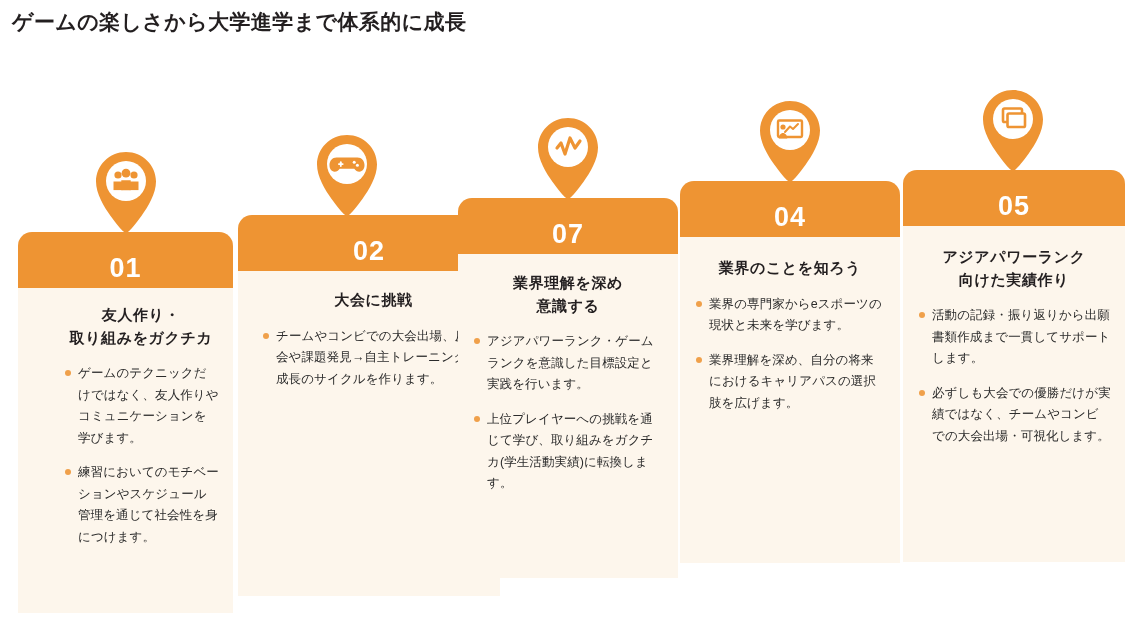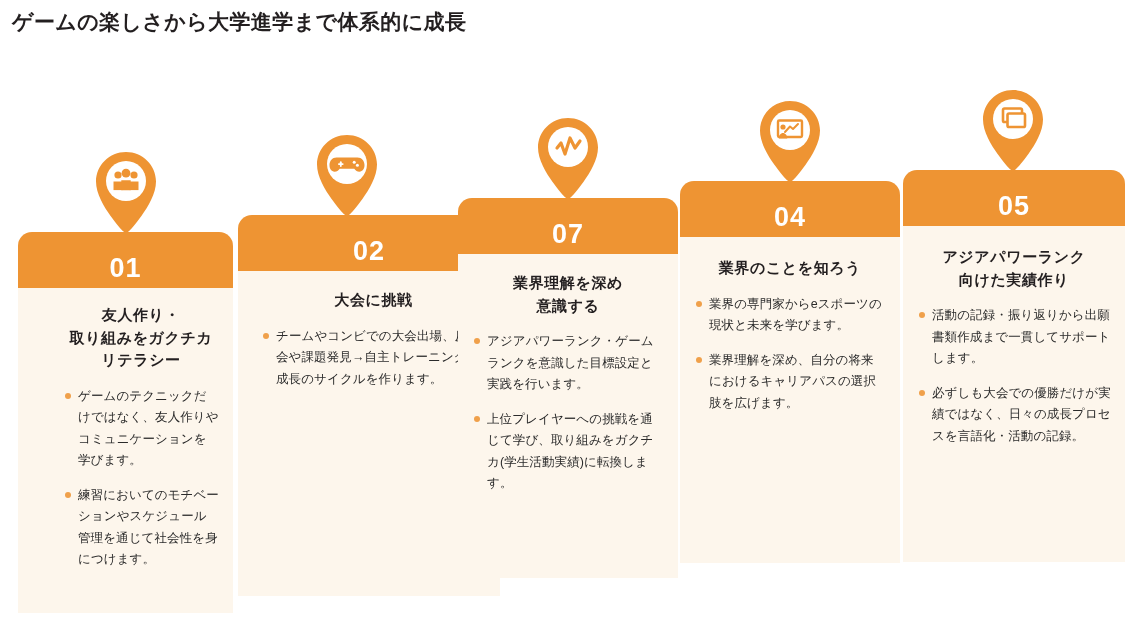--- a/index.html
+++ b/index.html
@@ -106,21 +106,20 @@
 
   <div class="card z1" style="left:18px; top:232px; width:215px; height:381px;">
     <div class="card-body" style="height:381px;"></div>
     <div class="card-head">
       <span class="card-num">01</span>
     </div>
     <div class="card-content" style="top:72px;padding-left:45px;">
       <div class="card-title">
         <div>友人作り・</div>
         <div>取り組みをガクチカ</div>
-        <div>リテラシー</div>
       </div>
       <ul class="bullets">
         <li>ゲームのテクニックだけではなく、友人作りやコミュニケーションを学びます。</li>
         <li>練習においてのモチベーションやスケジュール管理を通じて社会性を身につけます。</li>
       </ul>
     </div>
   </div>
 
   <div class="card z2" style="left:238px; top:215px; width:262px; height:381px;">
     <div class="card-body" style="height:381px;"></div>
@@ -175,21 +174,21 @@
     <div class="card-head">
       <span class="card-num">05</span>
     </div>
     <div class="card-content" style="top:76px;">
       <div class="card-title">
         <div>アジアパワーランク</div>
         <div>向けた実績作り</div>
       </div>
       <ul class="bullets">
         <li>活動の記録・振り返りから出願書類作成まで一貫してサポートします。</li>
-        <li>必ずしも大会での優勝だけが実績ではなく、日々の成長プロセスを言語化・活動の記録。</li>
+        <li>必ずしも大会での優勝だけが実績ではなく、チームやコンビでの大会出場・可視化します。</li>
       </ul>
     </div>
   </div>
 
   <div class="pin zp" style="left:95px; top:152px;">
     <svg viewBox="0 0 62 80" xmlns="http://www.w3.org/2000/svg">
       <path d="M31 0C14.4 0 1 13.3 1 29.6c0 12.2 8 25.3 14.6 34.4 5.5 7.6 11.2 14.4 13.1 15.6a2.3 2.3 0 0 0 4.6 0c1.9-1.2 7.6-8 13.1-15.6C53 54.9 61 41.8 61 29.6C61 13.3 47.6 0 31 0z" fill="#ee9433"></path>
       <circle cx="31" cy="29" r="20" fill="#ffffff"></circle>
       <g fill="#ee9433">
         <circle cx="23" cy="23" r="3.6"></circle>

